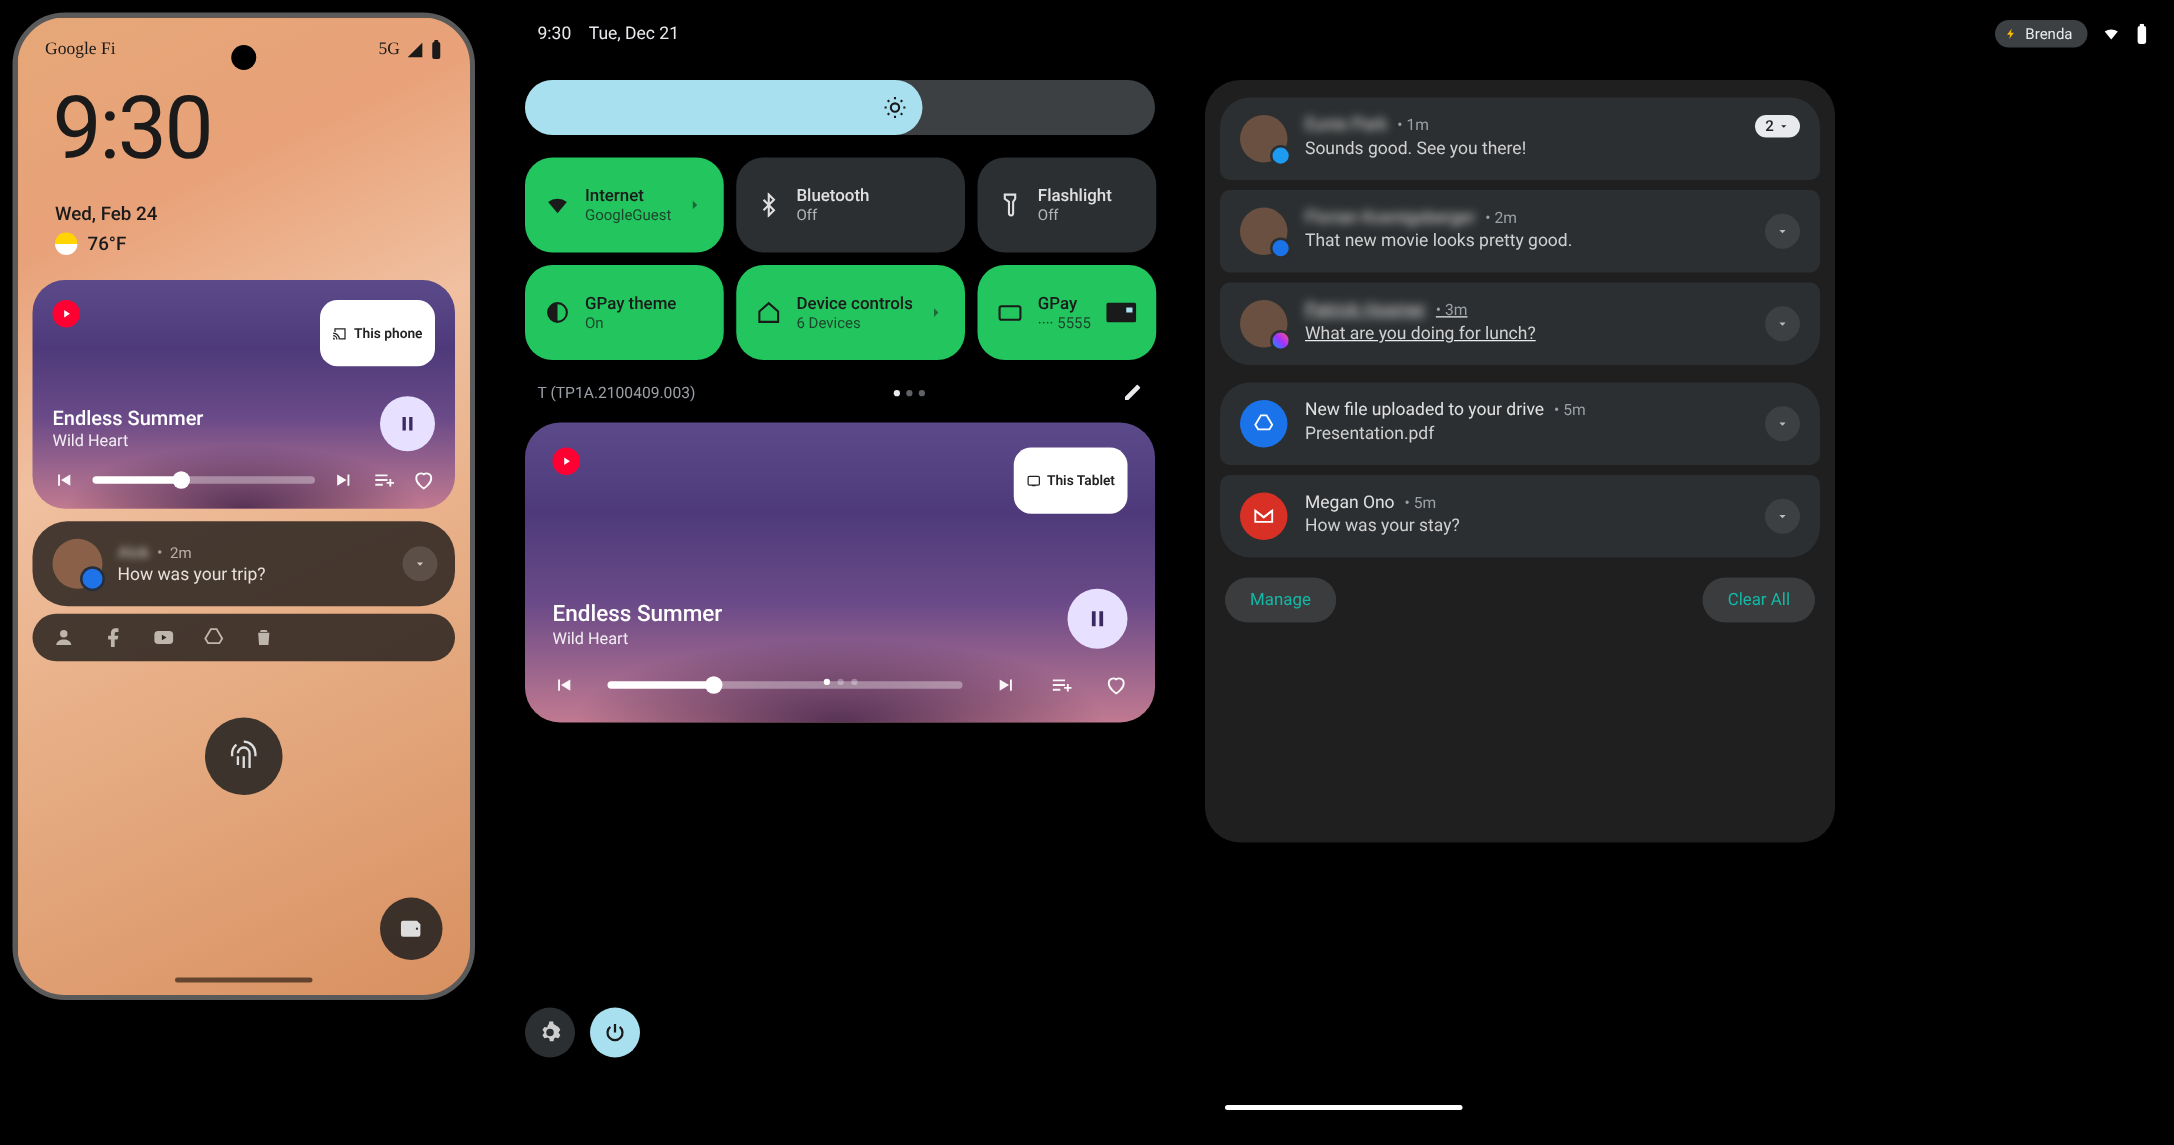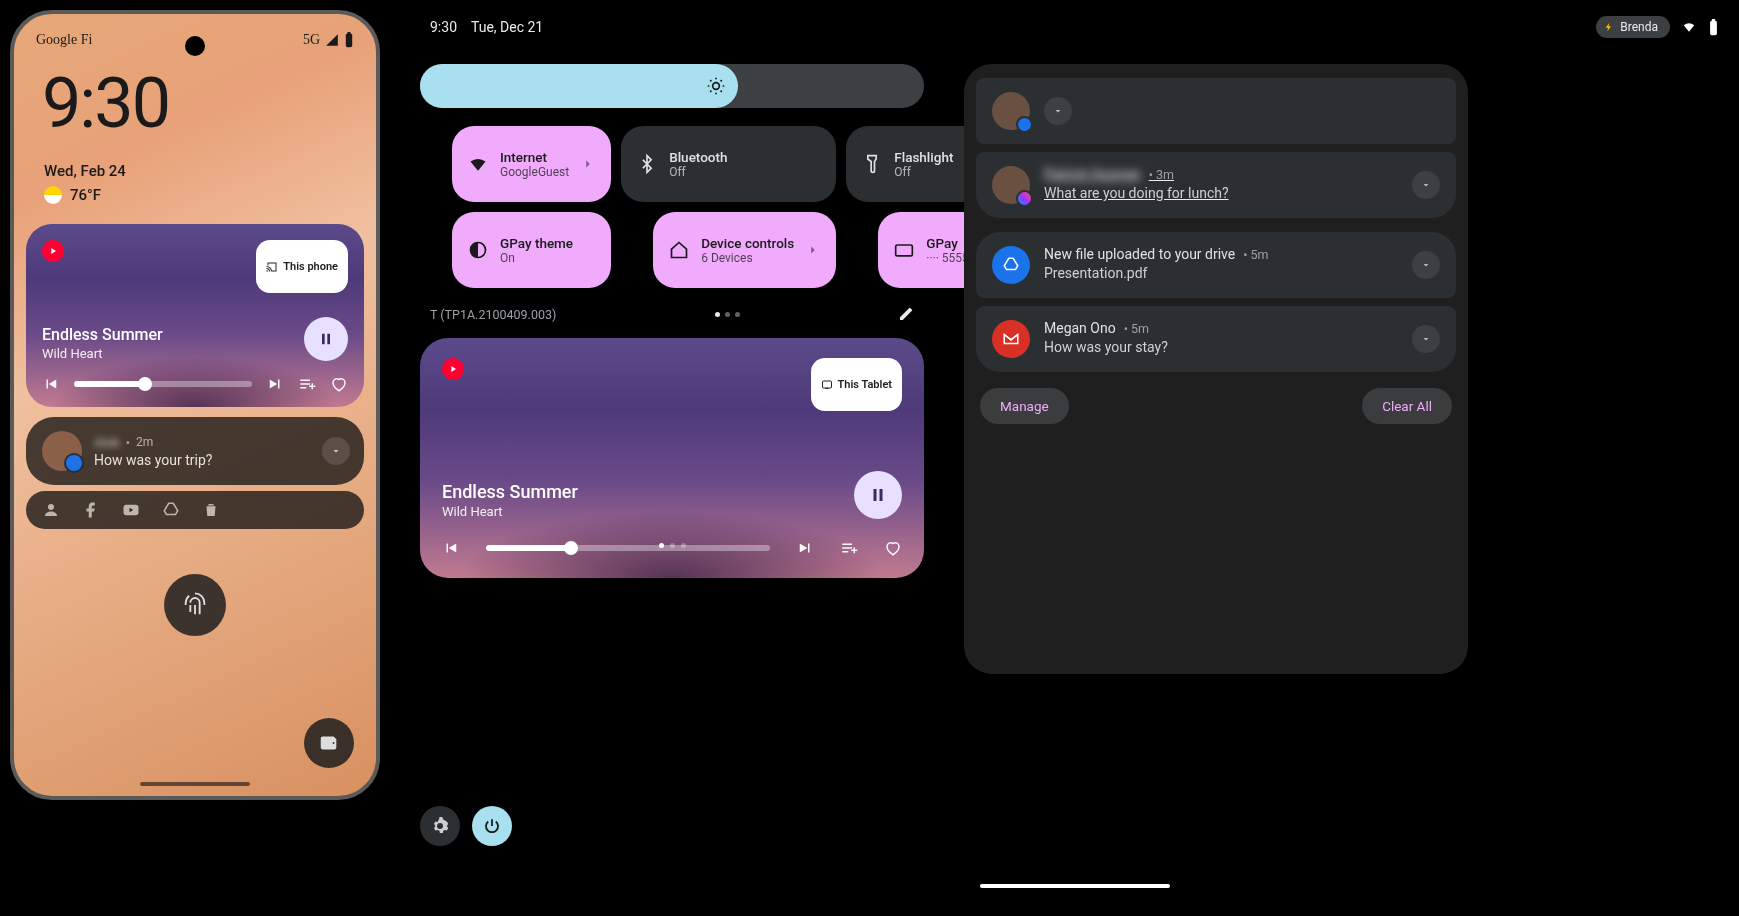--- a/index.html
+++ b/index.html
@@ -153,21 +153,21 @@
   .qs-col, .notif-col { width: 504px; padding-top:48px; }
 
   
   .brightness-track{height:44px;background:#3c4043;border-radius:22px;position:relative;margin-bottom:18px;}
   .brightness-fill{position:absolute;left:0;top:0;bottom:0;width:63%;background:#a8e0f0;border-radius:22px;}
   .brightness-fill .sun{position:absolute;right:12px;top:50%;transform:translateY(-50%);}
 
   
   .tile-grid{display:grid;grid-template-columns:repeat(3,1fr);gap:10px;margin-bottom:14px;}
   .tile{height:76px;border-radius:22px;padding:0 16px;display:flex;align-items:center;gap:12px;}
-  .tile.on{background:#f0abfc;color:#1a1a1a;margin-left:32px;}
+  .tile.on{background:#22c55e;color:#1a1a1a;}
   .tile.off{background:#2c2f31;color:#e0e0e0;}
   .tile .ticon{width:20px;height:20px;flex-shrink:0;}
   .tile .tlabels{flex:1;min-width:0;}
   .tile .tlabel{font-size:13.5px;font-weight:500;white-space:nowrap;overflow:hidden;text-overflow:ellipsis;}
   .tile .tsub{font-size:12px;opacity:0.75;white-space:nowrap;overflow:hidden;text-overflow:ellipsis;}
   .tile .chev{opacity:0.55;}
 
   .build-row{display:flex;justify-content:space-between;align-items:center;padding:4px 10px 10px;font-size:12.5px;color:#9aa0a6;}
   .dots{display:flex;gap:5px;}
   .dots span{width:5px;height:5px;border-radius:50%;background:#5f6368;}
@@ -210,21 +210,21 @@
   .notif-item .body{flex:1;min-width:0;}
   .notif-item .nrow{display:flex;gap:8px;align-items:center;font-size:14px;}
   .notif-item .nname{color:#e0e0e0;}
   .notif-item .nname.blur{filter:blur(4px);}
   .notif-item .ntime{color:#9aa0a6;font-size:12.5px;}
   .notif-item .nmsg{font-size:14px;color:#d0d0d0;margin-top:3px;}
   .notif-item .nexp{width:28px;height:28px;border-radius:50%;background:#3c4043;display:flex;align-items:center;justify-content:center;flex-shrink:0;align-self:center;}
   .count-chip{background:#e8eaed;color:#202124;border-radius:12px;padding:2px 8px;font-size:12px;font-weight:500;display:flex;align-items:center;gap:3px;}
 
   .notif-actions{display:flex;justify-content:space-between;padding:8px 4px 0;}
-  .pill-btn{background:#3a3c3e;border-radius:20px;padding:10px 20px;font-size:13.5px;color:#f0abfc;}
+  .pill-btn{background:#3a3c3e;border-radius:20px;padding:10px 20px;font-size:13.5px;color:#14b8a6;}
 
   svg{display:block;}
 </style>
 </head>
 <body>
 
 <div class="phone-frame">
   <div class="phone-statusbar">
     <span>Google Fi</span>
     <div class="sb-right">
@@ -524,23 +524,45 @@
             <path d="M12 3v9M7 6a8 8 0 1 0 10 0"></path>
           </svg>
       </div>
     </div>
   </div>
 
   <div class="notif-col">
     <div class="notif-panel" id="notif-panel">
 
       <div id="notif-list">
+          <div class="notif-item ">
+            <div class="av">
+              <span class="badge tw"></span>
+            </div>
+            <div class="body">
+              <div class="nrow">
+                <span class="nname blur">Eunie Park</span>
+                <span class="ntime">• 1m</span>
+              </div>
+              <div class="nmsg">Sounds good. See you there!</div>
+            </div>
+            <span class="count-chip">2<svg width="10" height="10" viewBox="0 0 24 24" fill="#202124">
+                <path d="M7 10l5 5 5-5z"></path>
+              </svg></span>
+          </div>
           <div class="notif-item mid">
             <div class="av">
               <span class="badge msg"></span>
+            </div>
+            <div class="body">
+              <div class="nrow">
+                <span class="nname blur">Florian Koenigsberger</span>
+                <span class="ntime">• 2m</span>
+              </div>
+              <div class="nmsg">That new movie looks pretty good.</div>
             </div>
             <div class="nexp">
               <svg width="12" height="12" viewBox="0 0 24 24" fill="#bbb">
                 <path d="M7 10l5 5 5-5z"></path>
               </svg>
             </div>
           </div>
           <div class="notif-item last-group">
             <div class="av">
               <span class="badge fbm"></span>

